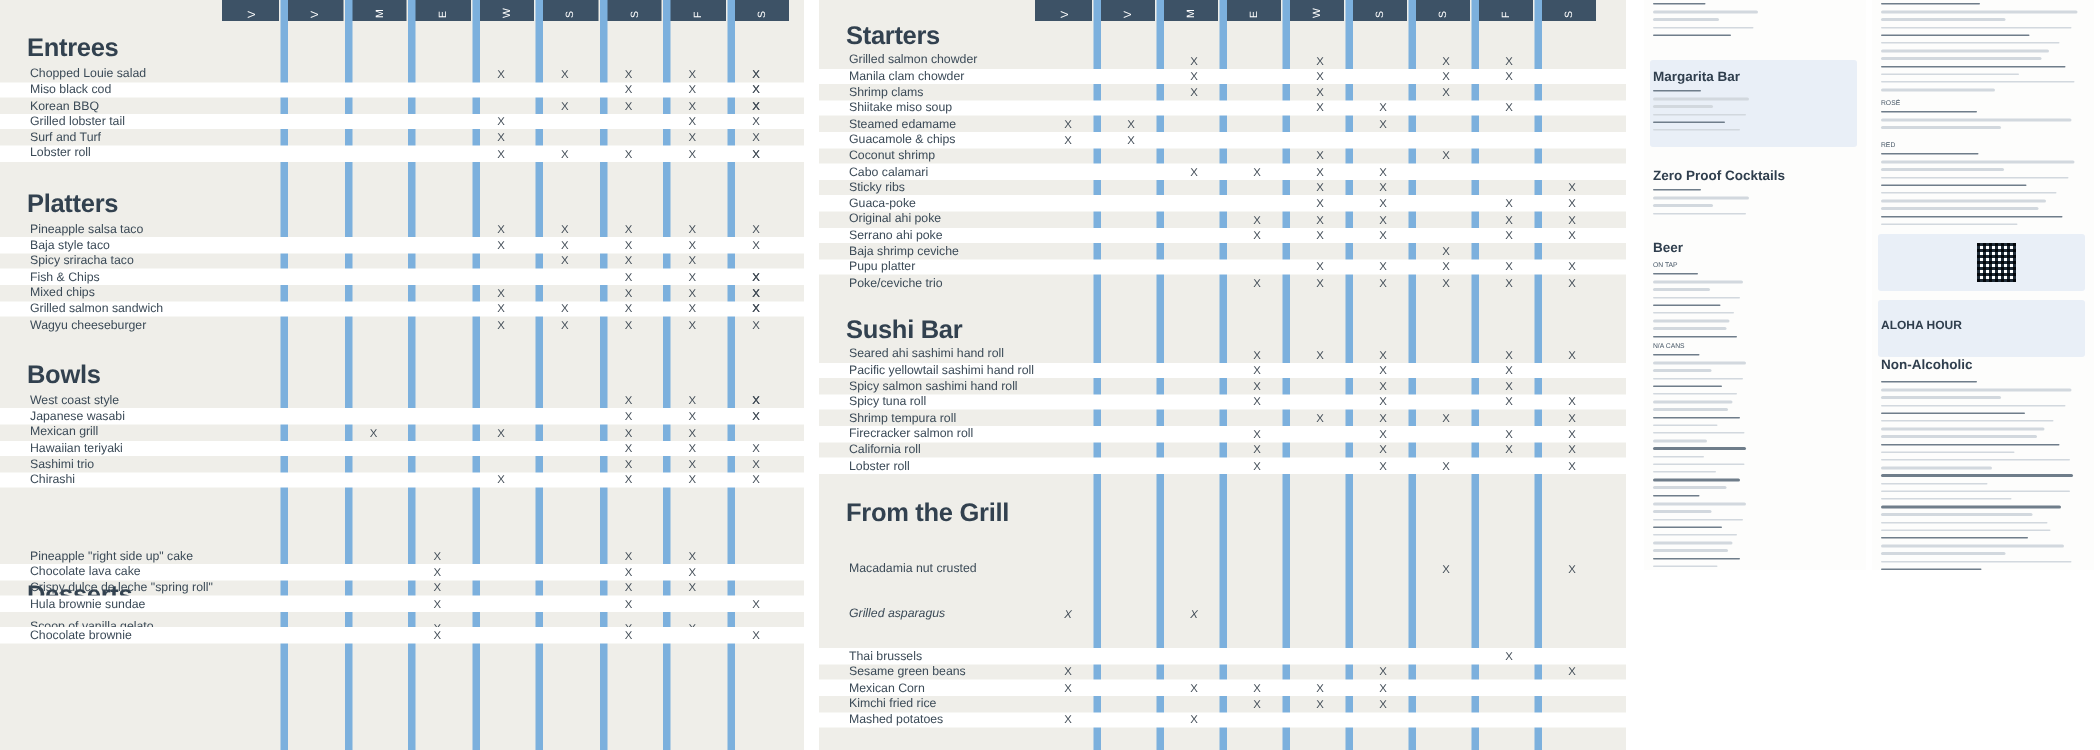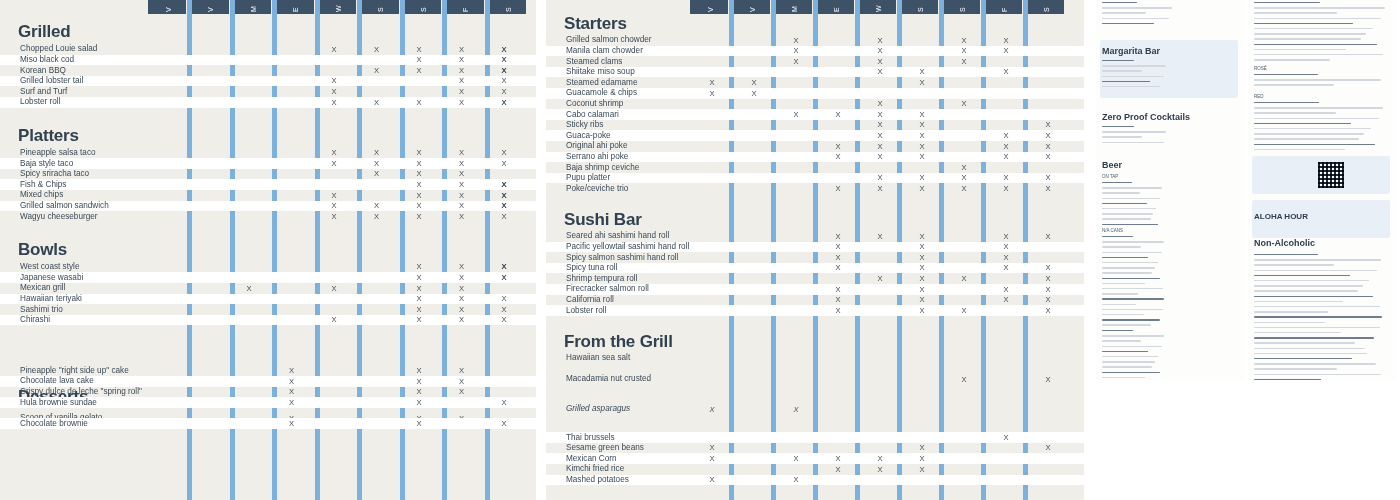--- a/index.html
+++ b/index.html
@@ -114,21 +114,21 @@
         </div>
       </div>
   <div class="vbar" style="left: 187px;"></div>
       <div class="vbar" style="left: 229.5px;"></div>
       <div class="vbar" style="left: 272px;"></div>
       <div class="vbar" style="left: 314.5px;"></div>
       <div class="vbar" style="left: 357px;"></div>
       <div class="vbar" style="left: 399.5px;"></div>
       <div class="vbar" style="left: 442px;"></div>
       <div class="vbar" style="left: 484.5px;"></div>
-      <div class="section-title" style="top: 22px;">Grilled</div>
+      <div class="section-title" style="top: 22px;">Entrees</div>
       <div class="item-row" style="top: 44px;">
         <div class="item-label">Chopped Louie salad</div>
         <div class="xmark" style="left: 330px;">X</div>
         <div class="xmark" style="left: 372.5px;">X</div>
         <div class="xmark" style="left: 415px;">X</div>
         <div class="xmark" style="left: 457.5px;">X</div>
         <div class="xmark" style="left: 500px;">X</div>
         <div class="xmark" style="left: 500px;">X</div>
       </div>
       <div class="item-row alt" style="top: 54.6px;">
@@ -354,21 +354,21 @@
         <div class="xmark" style="left: 456px;">X</div>
       </div>
       <div class="item-row alt" style="top: 45.6px;">
         <div class="item-label">Manila clam chowder</div>
         <div class="xmark" style="left: 246px;">X</div>
         <div class="xmark" style="left: 330px;">X</div>
         <div class="xmark" style="left: 414px;">X</div>
         <div class="xmark" style="left: 456px;">X</div>
       </div>
       <div class="item-row" style="top: 56.2px;">
-        <div class="item-label">Steamed clams</div>
+        <div class="item-label">Shrimp clams</div>
         <div class="xmark" style="left: 246px;">X</div>
         <div class="xmark" style="left: 330px;">X</div>
         <div class="xmark" style="left: 414px;">X</div>
       </div>
       <div class="item-row alt" style="top: 66.8px;">
         <div class="item-label">Shiitake miso soup</div>
         <div class="xmark" style="left: 330px;">X</div>
         <div class="xmark" style="left: 372px;">X</div>
         <div class="xmark" style="left: 456px;">X</div>
       </div>
@@ -495,23 +495,20 @@
         <div class="xmark" style="left: 498px;">X</div>
       </div>
       <div class="item-row alt" style="top: 305.2px;">
         <div class="item-label">Lobster roll</div>
         <div class="xmark" style="left: 288px;">X</div>
         <div class="xmark" style="left: 372px;">X</div>
         <div class="xmark" style="left: 414px;">X</div>
         <div class="xmark" style="left: 498px;">X</div>
       </div>
       <div class="section-title" style="top: 331.8px;">From the Grill</div>
-      <div class="item-row" style="top: 352.8px;">
-        <div class="item-label">Hawaiian sea salt</div>
-      </div>
       <div class="item-row" style="top: 374px;">
         <div class="item-label">Macadamia nut crusted</div>
         <div class="xmark" style="left: 414px;">X</div>
         <div class="xmark" style="left: 498px;">X</div>
       </div>
       <div class="item-row" style="top: 404px; font-style: italic;">
         <div class="item-label">Grilled asparagus</div>
         <div class="xmark" style="left: 162px;">X</div>
         <div class="xmark" style="left: 246px;">X</div>
       </div>

